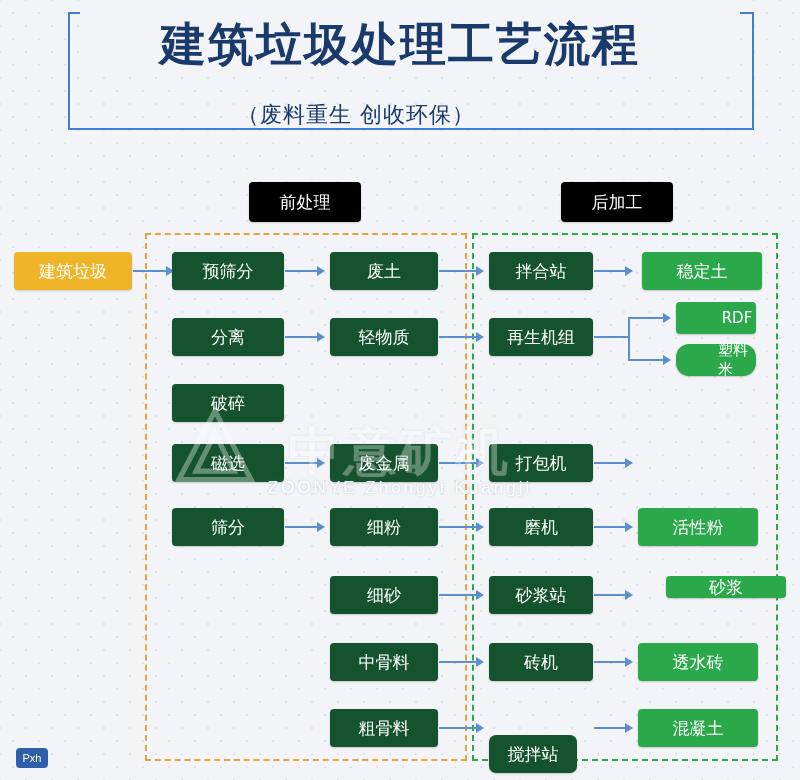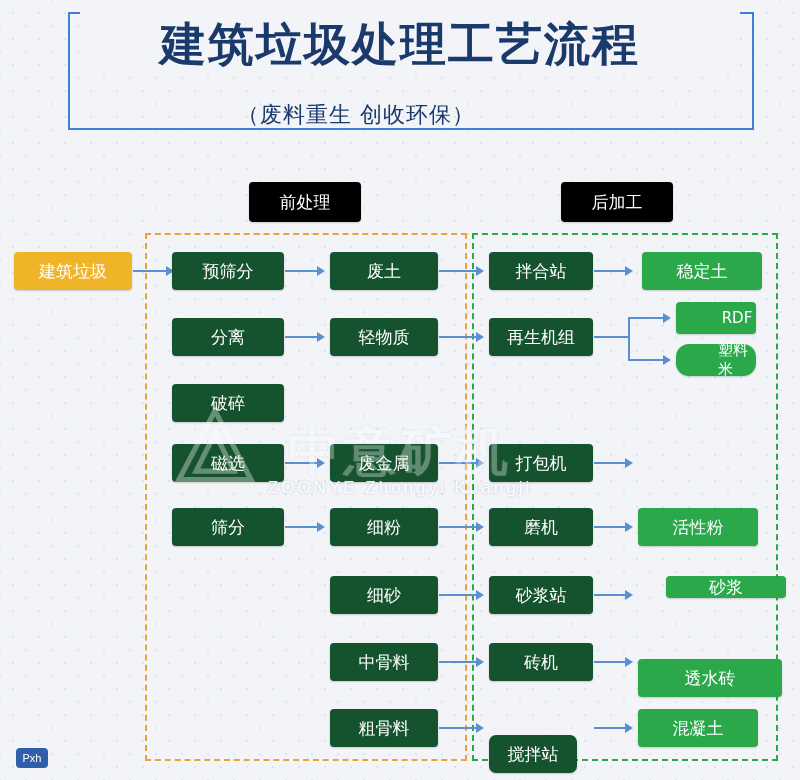--- a/index.html
+++ b/index.html
@@ -185,21 +185,21 @@
   <div class="arrow" style="left:476px;top:723px;"></div>
 
   <div class="conn" style="left:439px;top:270px;width:38px;height:2px;"></div>
   <div class="arrow" style="left:476px;top:266px;"></div>
 
   <div class="node n-green" style="left:642px;top:252px;width:120px;height:38px;">稳定土</div>
   <div class="node n-green n-small" style="left:676px;top:302px;width:80px;height:32px;">RDF</div>
   <div class="node n-green n-small" style="left:676px;top:344px;width:80px;height:32px;border-radius:13px;">塑料米</div>
   <div class="node n-green" style="left:638px;top:508px;width:120px;height:38px;">活性粉</div>
   <div class="node n-green" style="left:638px;top:576px;width:120px;height:22px;margin-left:28px;">砂浆</div>
-  <div class="node n-green" style="left:638px;top:643px;width:144px;height:38px;margin-top:16px;">透水砖</div>
+  <div class="node n-green" style="left:638px;top:643px;width:120px;height:38px;">透水砖</div>
   <div class="node n-green" style="left:638px;top:709px;width:120px;height:38px;">混凝土</div>
 
   <div class="conn" style="left:594px;top:270px;width:32px;height:2px;"></div>
   <div class="arrow" style="left:625px;top:266px;"></div>
 
   <div class="conn" style="left:594px;top:336px;width:34px;height:2px;"></div>
   <div class="conn" style="left:628px;top:318px;width:2px;height:42px;"></div>
   <div class="conn" style="left:628px;top:317px;width:36px;height:2px;"></div>
   <div class="arrow" style="left:663px;top:313px;"></div>
   <div class="conn" style="left:628px;top:359px;width:36px;height:2px;"></div>

